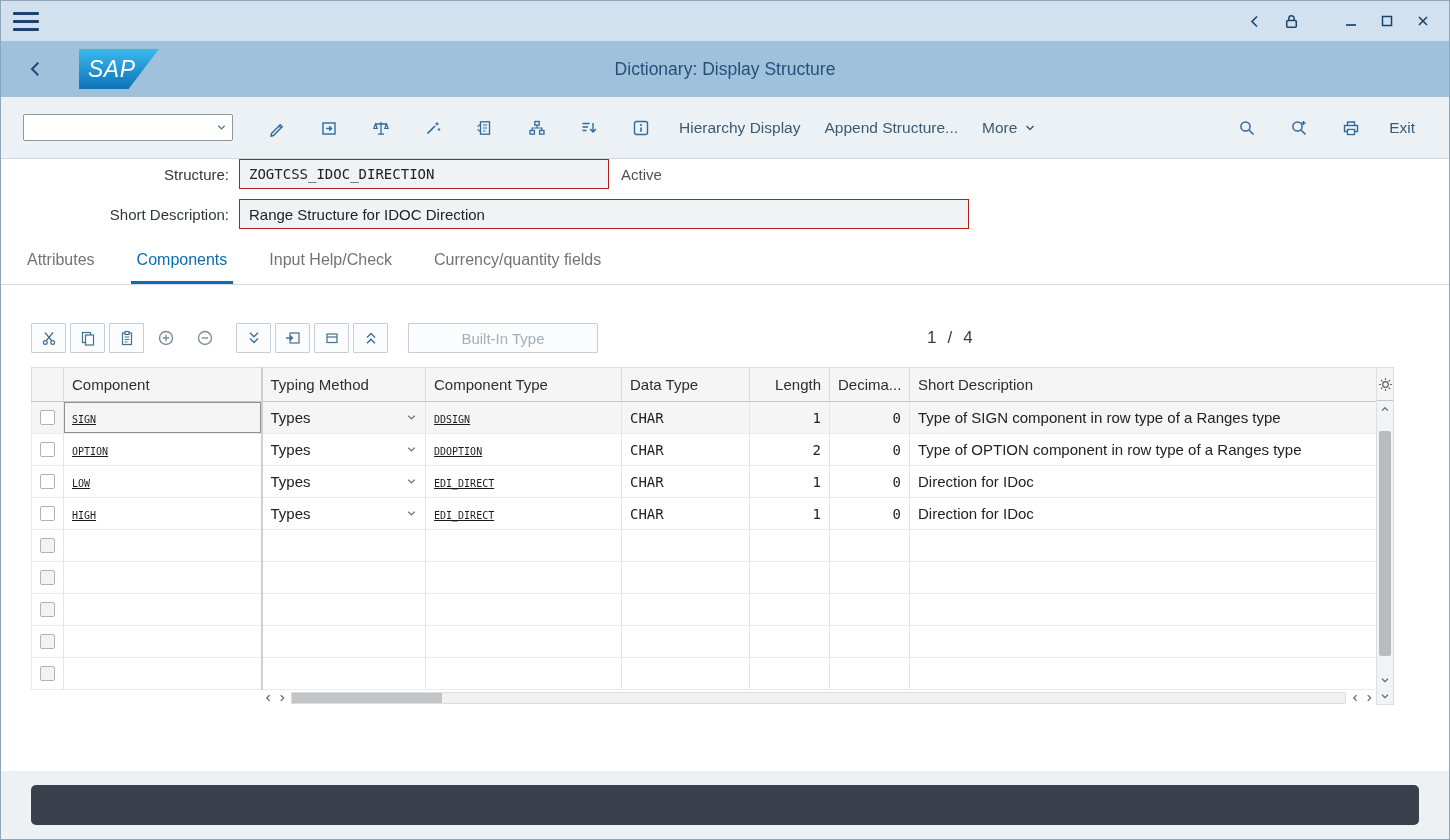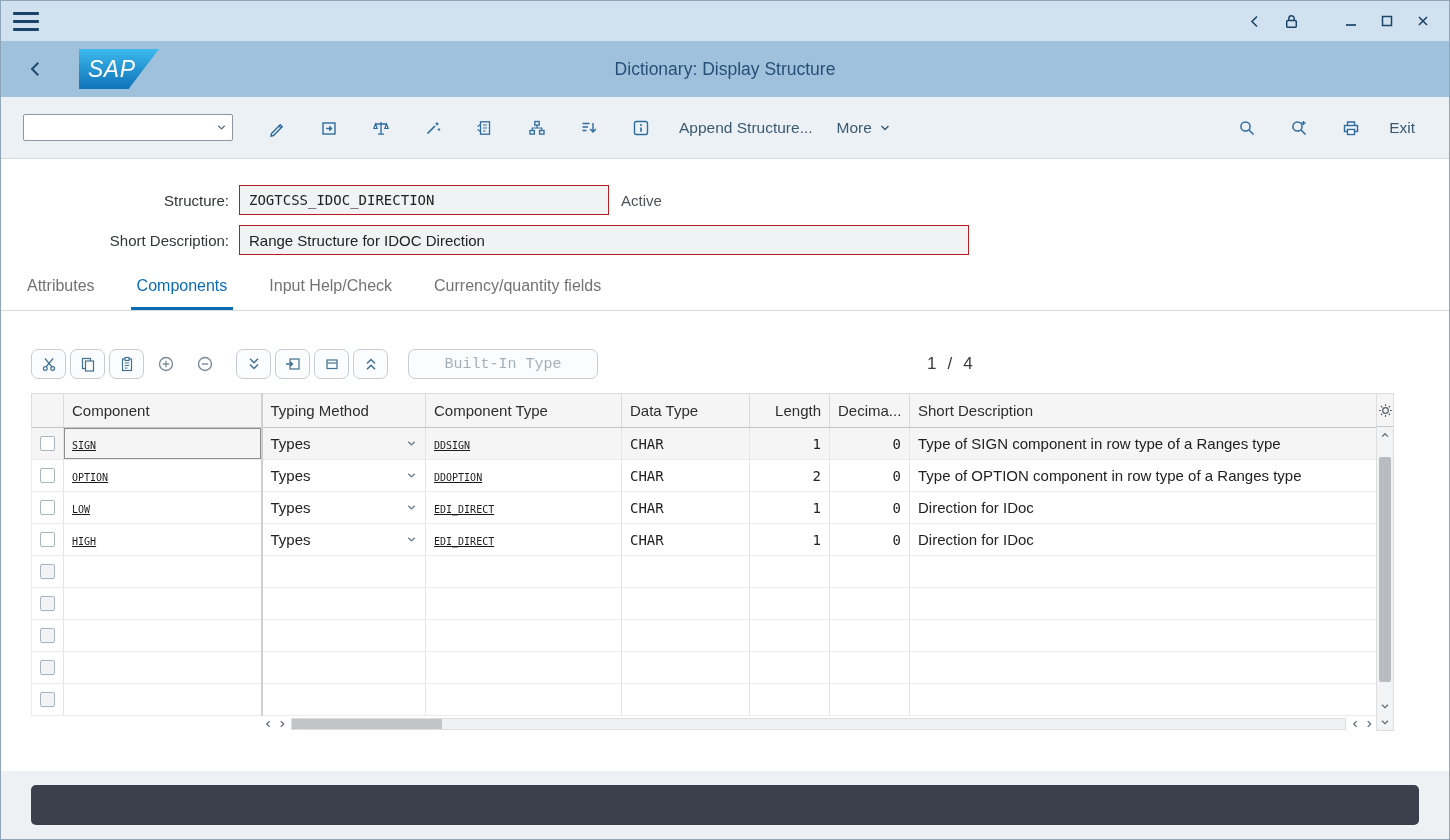--- a/index.html
+++ b/index.html
@@ -26,37 +26,37 @@
   .toolbar { height:62px; flex:0 0 62px; background:#ecf1f6; border-bottom:1px solid #d2d9df; display:flex; align-items:center; padding:0 22px; }
   .command-box { width:210px; height:27px; background:#fff; border:1px solid #8b97a1; border-radius:2px; display:flex; align-items:center; margin-right:18px; }
   .command-box input { flex:1; min-width:0; border:none; outline:none; height:100%; padding:0 7px; font:inherit; background:transparent; }
   .command-box .dd { width:22px; display:flex; align-items:center; justify-content:center; color:#5f7482; cursor:pointer; }
   .icon-btn { width:34px; height:34px; margin:0 9px; display:flex; align-items:center; justify-content:center; color:#2f6b9c; border-radius:3px; cursor:pointer; }
   .txt-btn { display:flex; align-items:center; gap:7px; color:#3b5a72; font-size:15.5px; padding:0 12px; height:36px; cursor:pointer; white-space:nowrap; }
   .tbar-spacer { flex:1; }
 
   
   .content { flex:1; background:#fff; overflow:hidden; }
-  .form-area { padding-top:26px; }
+  .form-area { }
   .form-row { display:flex; align-items:center; margin-bottom:10px; }
   .form-label { width:238px; text-align:right; padding-right:10px; color:#32363a; }
   .field { height:30px; border:1px solid #b91c1c; background:#f1f2f3; display:flex; align-items:center; padding:0 9px; }
   .mono { font-family:"DejaVu Sans Mono",monospace; font-size:14px; }
   .structure-field { width:370px; }
   .desc-field { width:730px; }
   .active-text { margin-left:12px; color:#4c5359; }
 
   
   .tabs { display:flex; align-items:stretch; height:46px; margin-top:4px; padding-left:20px; border-bottom:1px solid #d7dbdf; }
   .tab { display:flex; align-items:center; padding:0 6px; margin-right:30px; border-bottom:3px solid transparent; color:#737373; font-size:16px; cursor:pointer; }
   .tab.active { color:#0b6cb4; border-bottom-color:#0b6cb4; }
 
   
   .grid-toolbar { display:flex; align-items:center; margin:38px 30px 0 30px; height:30px; }
-  .gt-btn { height:30px; min-width:35px; border:1px solid #c6cdd4; background:#fbfcfd; border-radius:7px; display:flex; align-items:center; justify-content:center; margin-right:4px; color:#41718f; cursor:pointer;font-family:Liberation Mono, monospace; }
+  .gt-btn { height:30px; min-width:35px; border:1px solid #c6cdd4; background:#fbfcfd; border-radius:1px; display:flex; align-items:center; justify-content:center; margin-right:4px; color:#41718f; cursor:pointer; }
   .gt-plain { border:none; background:transparent; color:#7d8c98; }
   .gt-sep { width:10px; }
   .builtin-btn { width:190px; margin-left:16px; color:#a3b0bb; font-size:15px; }
   .page-ind { margin-left:325px; display:flex; gap:11px; font-size:17px; color:#3c3c3c; }
 
   
   .grid-area { position:relative; margin:14px 30px 0 30px; width:1363px; }
   table.grid { border-collapse:collapse; table-layout:fixed; width:1345px; }
   .grid th { height:34px; background:#f5f5f5; border-top:1px solid #dcdcdc; border-bottom:1px solid #c6c6c6; border-right:1px solid #dcdcdc; font-weight:normal; text-align:left; padding:0 8px; color:#2e2e2e; font-size:15px; white-space:nowrap; overflow:hidden; }
   .grid th:first-child { border-left:1px solid #dcdcdc; }
@@ -201,20 +201,23 @@
     </div>
     <div class="icon-btn">
       <svg width="18" height="18" viewBox="0 0 18 18">
           <rect x="2.5" y="2.5" width="13" height="13" rx="2" fill="none" stroke="currentColor" stroke-width="1.4"></rect>
           <circle cx="9" cy="6" r="1" fill="currentColor"></circle>
           <path d="M9 8.5 V12.8" stroke="currentColor" stroke-width="1.6"></path>
         </svg>
     </div>
 
     <div class="txt-btn">
+        <span>Hierarchy Display</span>
+      </div>
+    <div class="txt-btn">
         <span>Append Structure...</span>
       </div>
     <div class="txt-btn">
       <span>More</span>
       <svg width="12" height="12" viewBox="0 0 12 12">
           <path d="M2.5 4 L6 7.5 L9.5 4" fill="none" stroke="currentColor" stroke-width="1.5"></path>
         </svg>
     </div>
 
     <div class="tbar-spacer"></div>

